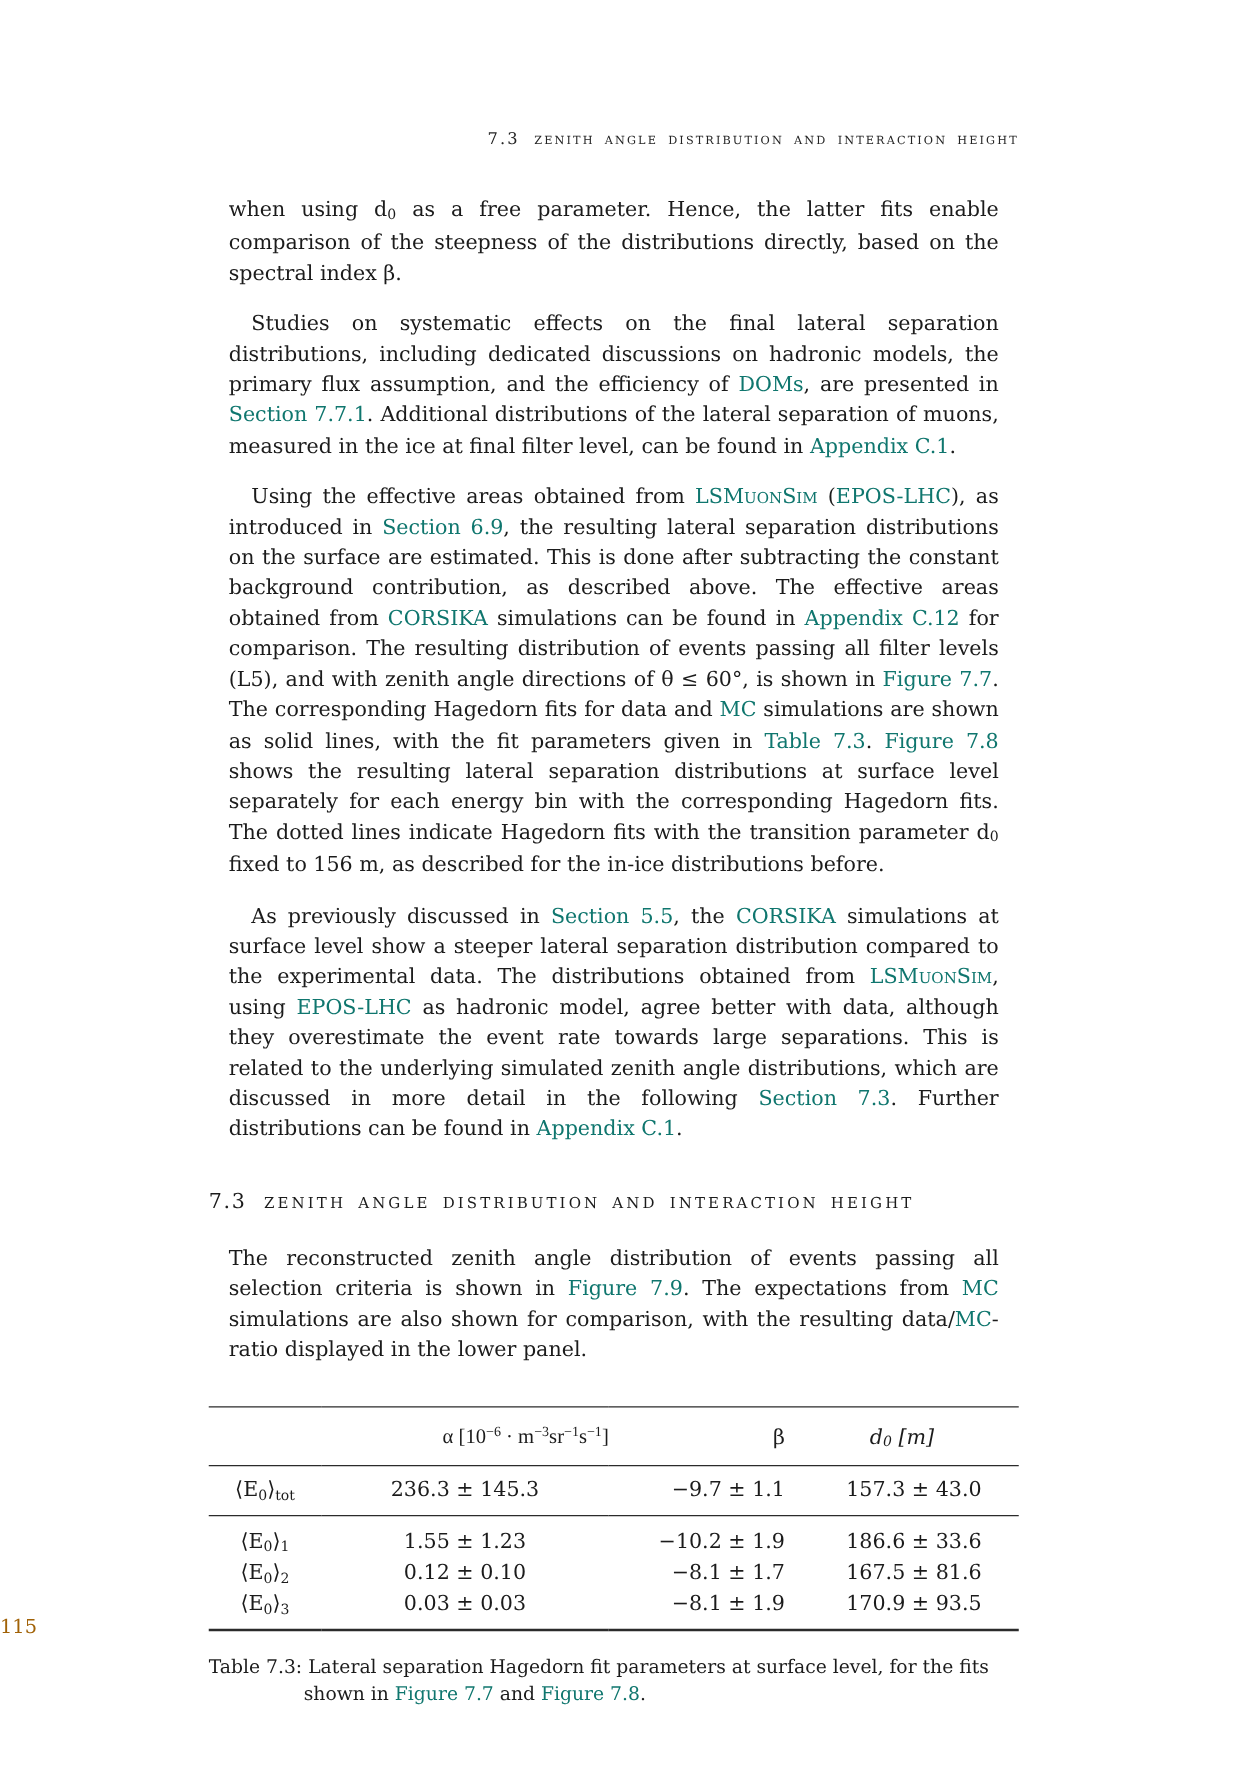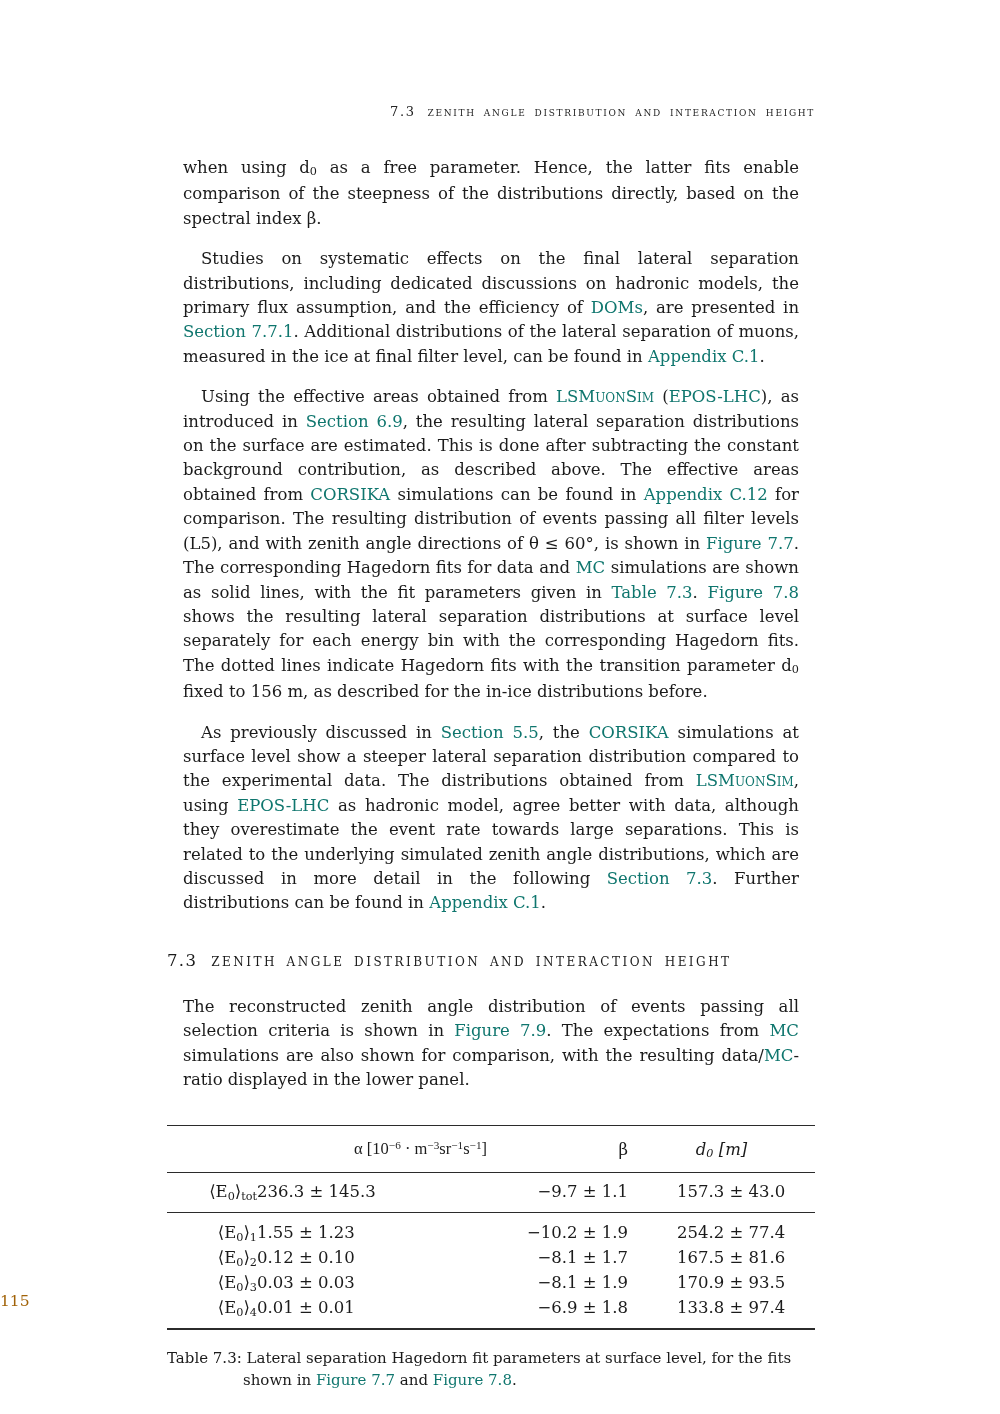--- a/index.html
+++ b/index.html
@@ -67,22 +67,22 @@
     font-size: 16.5px;
     color: #1b1b1b;
   }
   table.fit thead tr { border-bottom: 1px solid #2b2b2b; }
   table.fit tbody.tot { border-bottom: 1px solid #2b2b2b; }
   table.fit th { font-weight: 400; padding: 13px 0; }
   table.fit td { padding: 3px 0; }
   tbody.tot td { padding: 9px 0 11px 0; }
   tbody.bins tr:first-child td { padding-top: 10px; }
   tbody.bins tr:last-child td { padding-bottom: 11px; }
-  .row-label { text-align: right; font-family: "DejaVu Serif", "DejaVu Sans", serif; }
-  .col-alpha { text-align: left; }
+  .row-label { text-align: center; font-family: "DejaVu Serif", "DejaVu Sans", serif; }
+  .col-alpha { text-align: center; }
   .col-beta  { text-align: right; }
   .col-d0    { text-align: left; padding-left: 49px !important; }
   th.th-alpha { text-align: right; font-family: Liberation Serif, serif; }
   th.th-beta  { text-align: right; padding-right: 42px; }
   th.th-d0    { text-align: center; padding-left: 0 !important; font-style: italic; }
 
   
   .caption {
     margin-top: 18px;
     font-size: 15px;
@@ -149,39 +149,33 @@
             <td class="col-alpha">236.3 ± 145.3</td>
             <td class="col-beta">−9.7 ± 1.1</td>
             <td class="col-d0">157.3 ± 43.0</td>
           </tr>
         </tbody>
       <tbody class="bins">
           <tr>
             <td class="row-label">⟨E<span class="seg-sub">0</span>⟩<span class="seg-sub">1</span></td>
             <td class="col-alpha">1.55 ± 1.23</td>
             <td class="col-beta">−10.2 ± 1.9</td>
-            <td class="col-d0">254.2 ± 77.4</td>
+            <td class="col-d0">186.6 ± 33.6</td>
           </tr>
           <tr>
             <td class="row-label">⟨E<span class="seg-sub">0</span>⟩<span class="seg-sub">2</span></td>
             <td class="col-alpha">0.12 ± 0.10</td>
             <td class="col-beta">−8.1 ± 1.7</td>
             <td class="col-d0">167.5 ± 81.6</td>
           </tr>
           <tr>
             <td class="row-label">⟨E<span class="seg-sub">0</span>⟩<span class="seg-sub">3</span></td>
             <td class="col-alpha">0.03 ± 0.03</td>
             <td class="col-beta">−8.1 ± 1.9</td>
             <td class="col-d0">170.9 ± 93.5</td>
-          </tr>
-          <tr>
-            <td class="row-label">⟨E<span class="seg-sub">0</span>⟩<span class="seg-sub">4</span></td>
-            <td class="col-alpha">0.01 ± 0.01</td>
-            <td class="col-beta">−6.9 ± 1.8</td>
-            <td class="col-d0">133.8 ± 97.4</td>
           </tr>
         </tbody>
     </table>
   </div>
 
   <div class="caption">
     <span class="cap-label">Table 7.3:</span>
     <span>Lateral separation Hagedorn fit parameters at surface level, for the fits shown in <span class="seg-link">Figure 7.7</span> and <span class="seg-link">Figure 7.8</span>.</span>
   </div>
 

